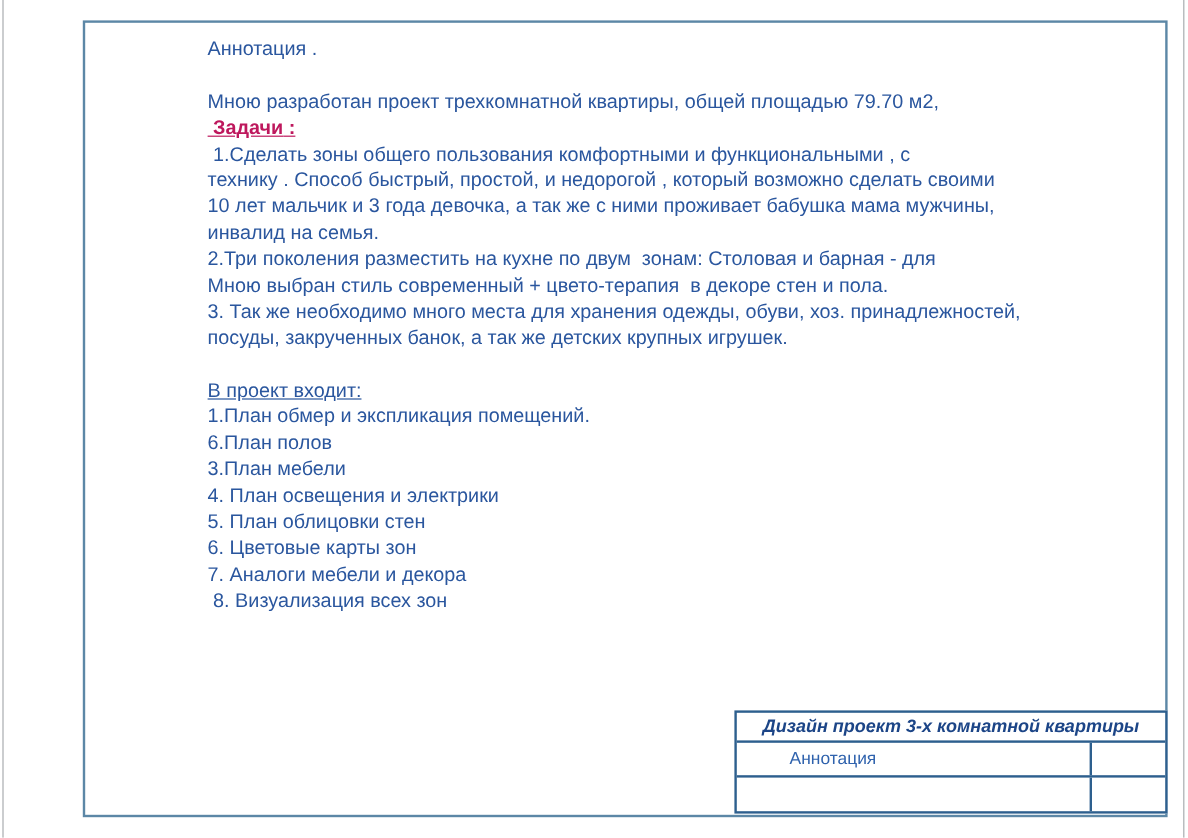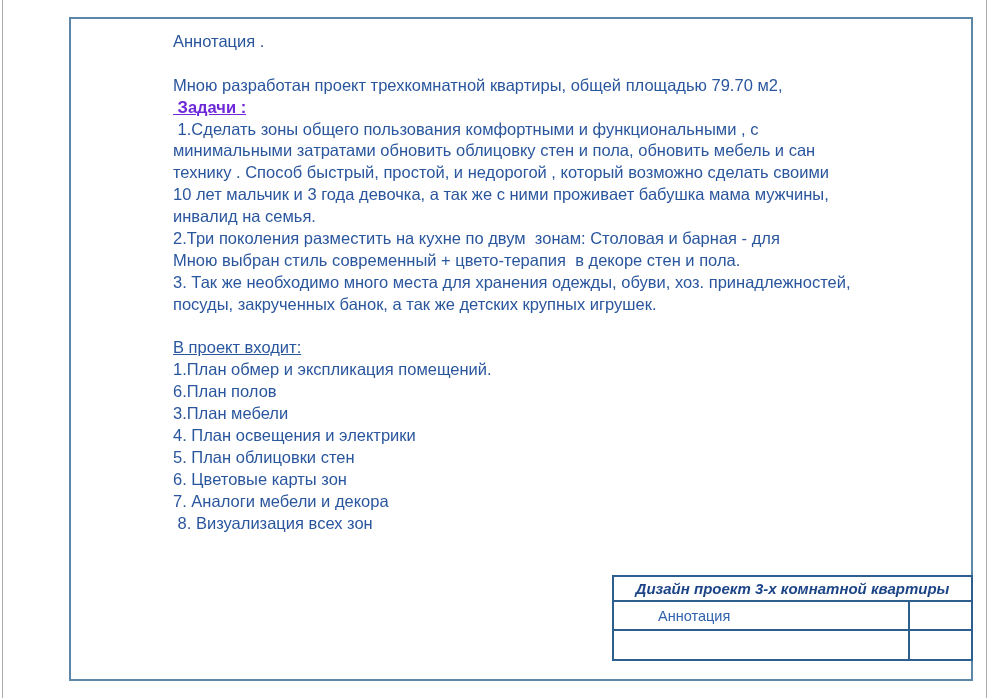--- a/index.html
+++ b/index.html
@@ -17,24 +17,24 @@
     border:2px solid #5c87a6;box-sizing:border-box;
   }
 
   .text-block{
     position:absolute;left:125px;top:31px;width:830px;
     color:#2a569e;font-size:16.5px;line-height:21.9px;
   }
   .ln{white-space:pre;height:21.9px;margin-left:48px;}
   .b{font-weight:bold;}
   .u{text-decoration:underline;}
-  .tasks{color:#6d28d9;text-decoration:underline;}
+  .tasks{color:#be185d;text-decoration:underline;}
 
   .title-block{
-    position:absolute;left:612px;top:575px;width:361px;height:86px;
+    position:absolute;left:612px;top:592px;width:361px;height:86px;
     border:2px solid #2d5f8e;box-sizing:border-box;background:#ffffff;
   }
   .tb-row1{
     height:25px;box-sizing:border-box;border-bottom:2px solid #2d5f8e;
     display:flex;align-items:center;justify-content:center;
     font-weight:bold;font-style:italic;font-size:15px;color:#1c4587;
     white-space:pre;
   }
   .tb-row2{height:29px;box-sizing:border-box;border-bottom:2px solid #2d5f8e;display:flex;}
   .tb-row3{height:28px;box-sizing:border-box;display:flex;}
@@ -52,21 +52,20 @@
 <div class="edge-line edge-right"></div>
 
 <div class="sheet-frame"></div>
 
 <div class="text-block">
   <div class="ln">Аннотация .</div>
   <div class="ln"></div>
   <div class="ln">Мною разработан проект трехкомнатной квартиры, общей площадью 79.70 м2,</div>
   <div class="ln"><span class="b u tasks"> Задачи</span><span class="b tasks"> :</span></div>
   <div class="ln"> 1.Сделать зоны общего пользования комфортными и функциональными , с</div>
-  <div class="ln">минимальными затратами обновить облицовку стен и пола, обновить мебель и сан</div>
   <div class="ln">технику . Способ быстрый, простой, и недорогой , который возможно сделать своими</div>
   <div class="ln">10 лет мальчик и 3 года девочка, а так же с ними проживает бабушка мама мужчины,</div>
   <div class="ln">инвалид на семья.</div>
   <div class="ln">2.Три поколения разместить на кухне по двум  зонам: Столовая и барная - для</div>
   <div class="ln">Мною выбран стиль современный + цвето-терапия  в декоре стен и пола.</div>
   <div class="ln">3. Так же необходимо много места для хранения одежды, обуви, хоз. принадлежностей,</div>
   <div class="ln">посуды, закрученных банок, а так же детских крупных игрушек.</div>
   <div class="ln"></div>
   <div class="ln u">В проект входит:</div>
   <div class="ln">1.План обмер и экспликация помещений.</div>

